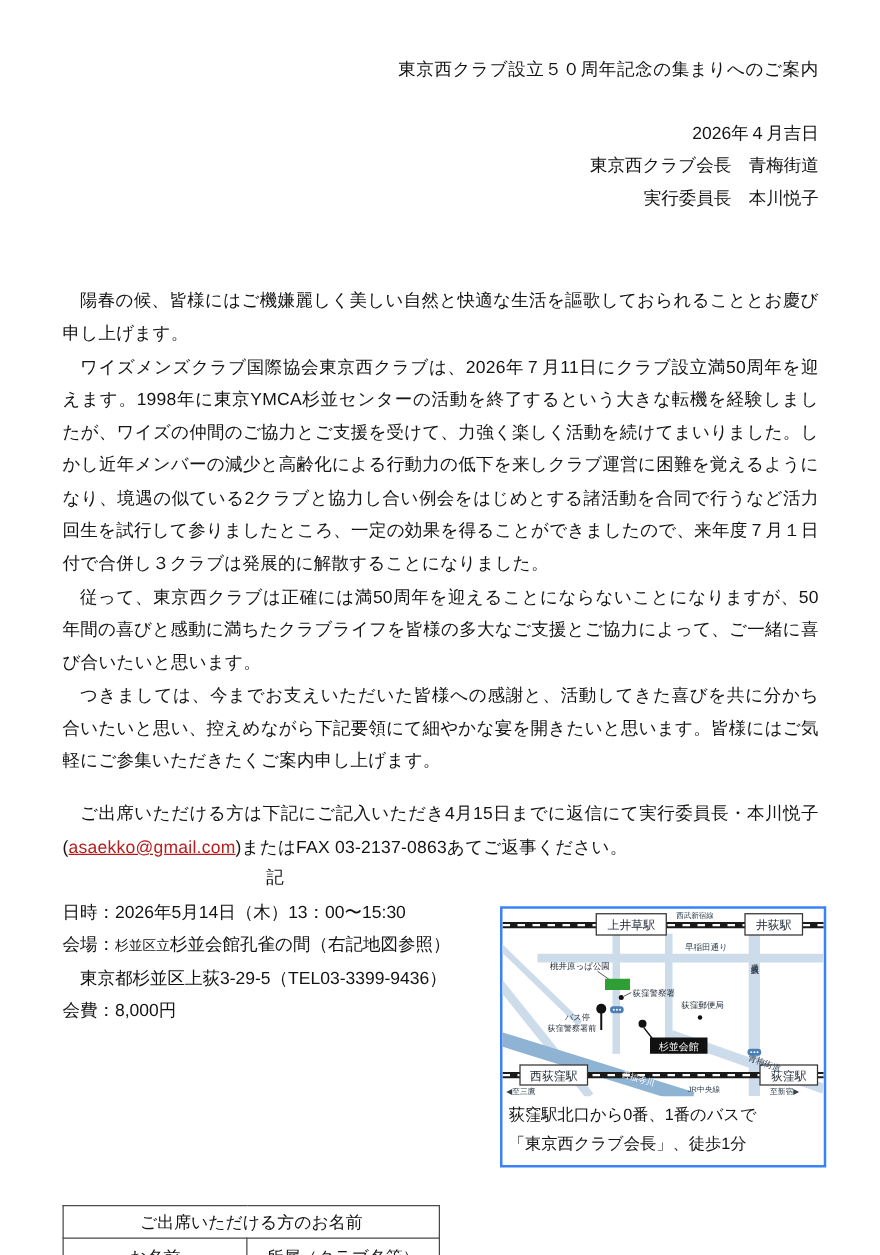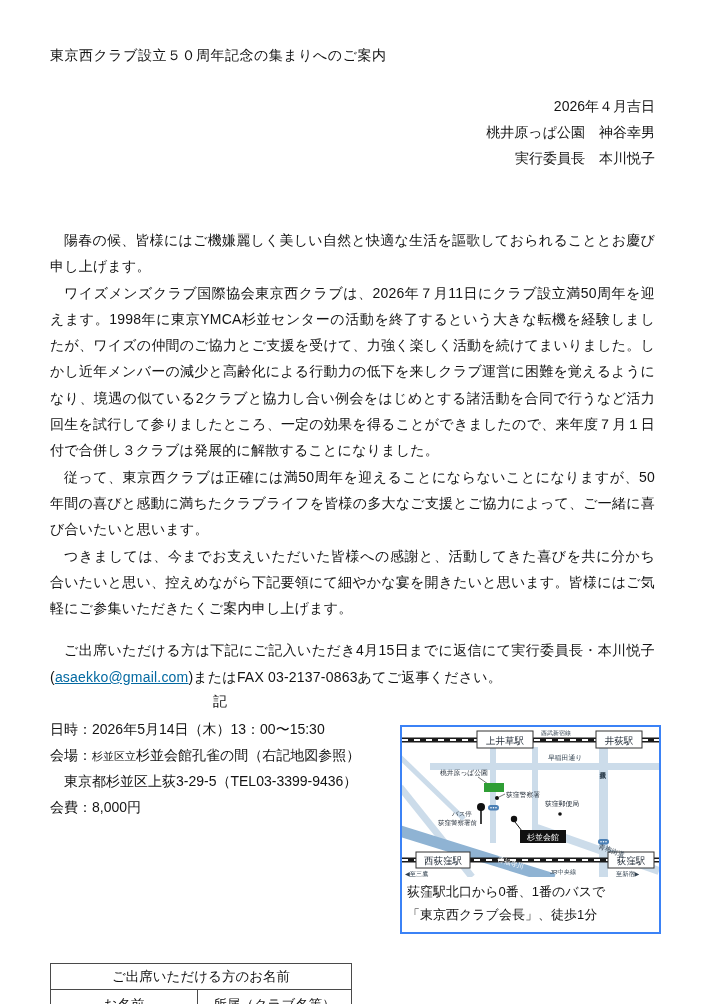--- a/index.html
+++ b/index.html
@@ -6,31 +6,31 @@
   html, body { margin: 0; padding: 0; background: #ffffff; }
   body {
     width: 704px; height: 1004px;
     font-family: "Liberation Sans", "DejaVu Sans", sans-serif;
     color: #131313;
     overflow: hidden;
   }
   .page { width: 704px; height: 1004px; padding: 47px 49px 0 50px; position: relative; }
 
   .doc-title {
-    text-align: left; font-size: 14px; font-weight: normal;
+    text-align: right; font-size: 14px; font-weight: normal;
     margin: 0 0 28px 0; letter-spacing: 0.5px;
   }
   .sender-block { text-align: right; font-size: 14px; line-height: 26px; margin-bottom: 56px; }
 
   .para {
     font-size: 14px; line-height: 26.3px; margin: 0;
     text-align: justify; text-indent: 14px; letter-spacing: 0.2px;
   }
   .para-reply { margin-top: 16px; }
-  .email-link { color: #0369a1; text-decoration: underline; }
+  .email-link { color: #b91c1c; text-decoration: underline; }
 
   .ki-marker { font-size: 14px; line-height: 22px; margin: 0 0 0 163px; }
 
   .details-section { position: relative; margin-top: 5px; }
   .details-lines { font-size: 14px; line-height: 25.5px; }
   .venue-small { font-size: 11px; }
   .detail-indent { padding-left: 14px; }
 
   .map-box {
     position: absolute; top: 8px; right: -6px;
@@ -57,21 +57,21 @@
 </style>
 </head>
 <body>
 
 <div class="page">
 
   <h1 class="doc-title">東京西クラブ設立５０周年記念の集まりへのご案内</h1>
 
   <div class="sender-block">
     <div>2026年４月吉日</div>
-    <div>桃井原っぱ公園　神谷幸男</div>
+    <div>東京西クラブ会長　青梅街道</div>
     <div>実行委員長　本川悦子</div>
   </div>
 
   <p class="para">陽春の候、皆様にはご機嫌麗しく美しい自然と快適な生活を謳歌しておられることとお慶び申し上げます。</p>
   <p class="para">ワイズメンズクラブ国際協会東京西クラブは、2026年７月11日にクラブ設立満50周年を迎えます。1998年に東京YMCA杉並センターの活動を終了するという大きな転機を経験しましたが、ワイズの仲間のご協力とご支援を受けて、力強く楽しく活動を続けてまいりました。しかし近年メンバーの減少と高齢化による行動力の低下を来しクラブ運営に困難を覚えるようになり、境遇の似ている2クラブと協力し合い例会をはじめとする諸活動を合同で行うなど活力回生を試行して参りましたところ、一定の効果を得ることができましたので、来年度７月１日付で合併し３クラブは発展的に解散することになりました。</p>
   <p class="para">従って、東京西クラブは正確には満50周年を迎えることにならないことになりますが、50年間の喜びと感動に満ちたクラブライフを皆様の多大なご支援とご協力によって、ご一緒に喜び合いたいと思います。</p>
   <p class="para">つきましては、今までお支えいただいた皆様への感謝と、活動してきた喜びを共に分かち合いたいと思い、控えめながら下記要領にて細やかな宴を開きたいと思います。皆様にはご気軽にご参集いただきたくご案内申し上げます。</p>
 
   <p class="para para-reply"><span>ご出席いただける方は下記にご記入いただき4月15日までに返信にて実行委員長・本川悦子(</span><a href="#" class="email-link">asaekko@gmail.com</a><span>)またはFAX 03-2137-0863あてご返事ください。</span></p>
 

